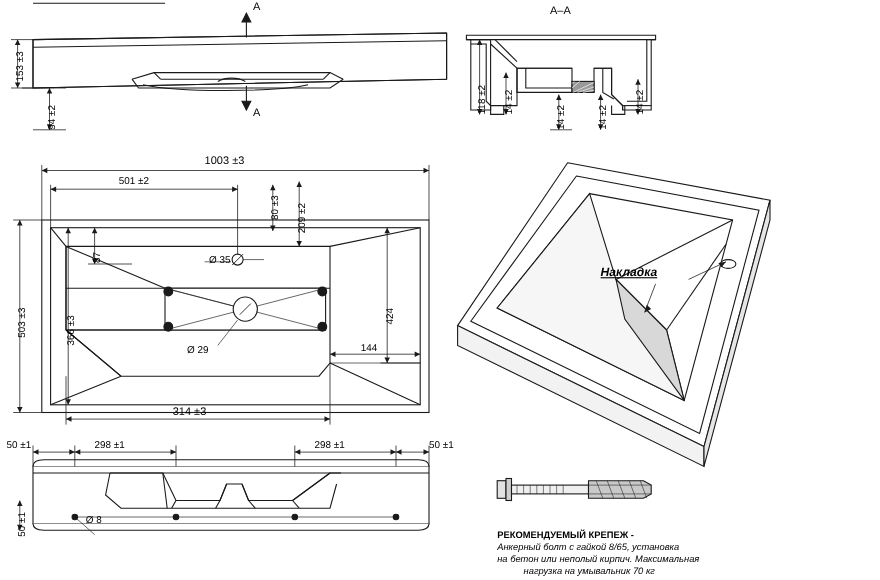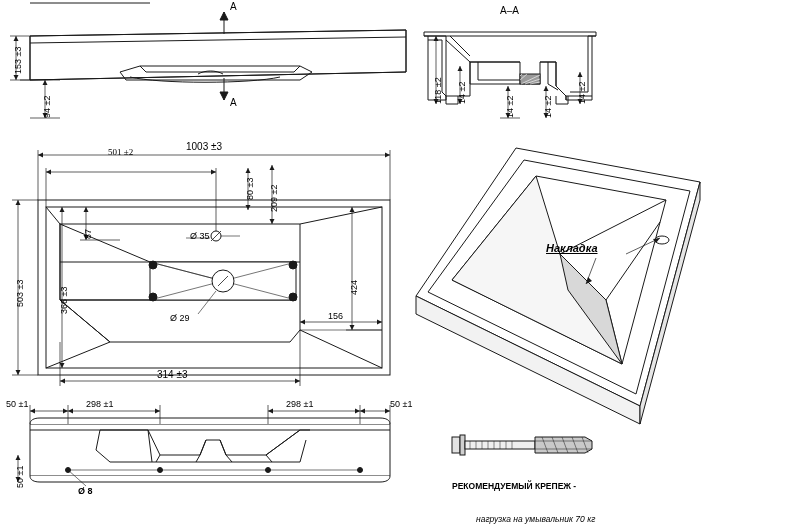--- a/index.html
+++ b/index.html
@@ -377,37 +377,39 @@
   <div class="lbl v" style="left:14px; top:74px;">153 ±3</div>
   <div class="lbl v" style="left:43px; top:118px;">94 ±2</div>
 
   <div class="lbl v" style="left:434px; top:104px;">118 ±2</div>
   <div class="lbl v" style="left:458px; top:104px;">14 ±2</div>
   <div class="lbl v" style="left:506px; top:118px;">14 ±2</div>
   <div class="lbl v" style="left:544px; top:118px;">14 ±2</div>
   <div class="lbl v" style="left:578px; top:104px;">14 ±2</div>
 
   <div class="lbl big" style="left:186px; top:142px;">1003 ±3</div>
-  <div class="lbl" style="left:108px; top:148px;font-family:Liberation Serif, serif;">501 ±2</div>
+  <div class="lbl" style="left:108px; top:160px;">501 ±2</div>
   <div class="lbl v" style="left:246px; top:200px;">80 ±3</div>
   <div class="lbl v" style="left:270px; top:212px;">209 ±2</div>
   <div class="lbl v" style="left:84px; top:239px;">87</div>
   <div class="lbl v" style="left:16px; top:307px;">503 ±3</div>
   <div class="lbl v" style="left:60px; top:314px;">366 ±3</div>
   <div class="lbl v" style="left:350px; top:295px;">424</div>
-  <div class="lbl" style="left:328px; top:312px;">156</div>
+  <div class="lbl" style="left:328px; top:312px;">144</div>
   <div class="lbl big" style="left:157px; top:370px;">314 ±3</div>
   <div class="lbl" style="left:163px; top:232px;margin-left:27px;">Ø 35</div>
   <div class="lbl" style="left:170px; top:314px;">Ø 29</div>
 
   <div class="lbl" style="left:6px; top:400px;">50 ±1</div>
   <div class="lbl" style="left:86px; top:400px;">298 ±1</div>
   <div class="lbl" style="left:286px; top:400px;">298 ±1</div>
   <div class="lbl" style="left:390px; top:400px;">50 ±1</div>
   <div class="lbl v" style="left:16px; top:488px;">50 ±1</div>
-  <div class="lbl" style="left:78px; top:487px;font-weight:bold;">Ø 8</div>
+  <div class="lbl" style="left:78px; top:468px;">Ø 8</div>
 
   <div class="lbl ital underline" style="left:546px; top:243px; font-size:11px;font-weight:bold;">Накладка</div>
 
   <div class="lbl note" style="left:452px; top:481px; font-style:normal; font-weight:bold;">РЕКОМЕНДУЕМЫЙ КРЕПЕЖ -</div>
+  <div class="lbl note" style="left:452px; top:492px;">Анкерный болт с гайкой 8/65, установка</div>
+  <div class="lbl note" style="left:452px; top:503px;">на бетон или неполый кирпич. Максимальная</div>
   <div class="lbl note" style="left:476px; top:514px;">нагрузка на умывальник  70 кг</div>
 
 </div>
 
 </body></html>

